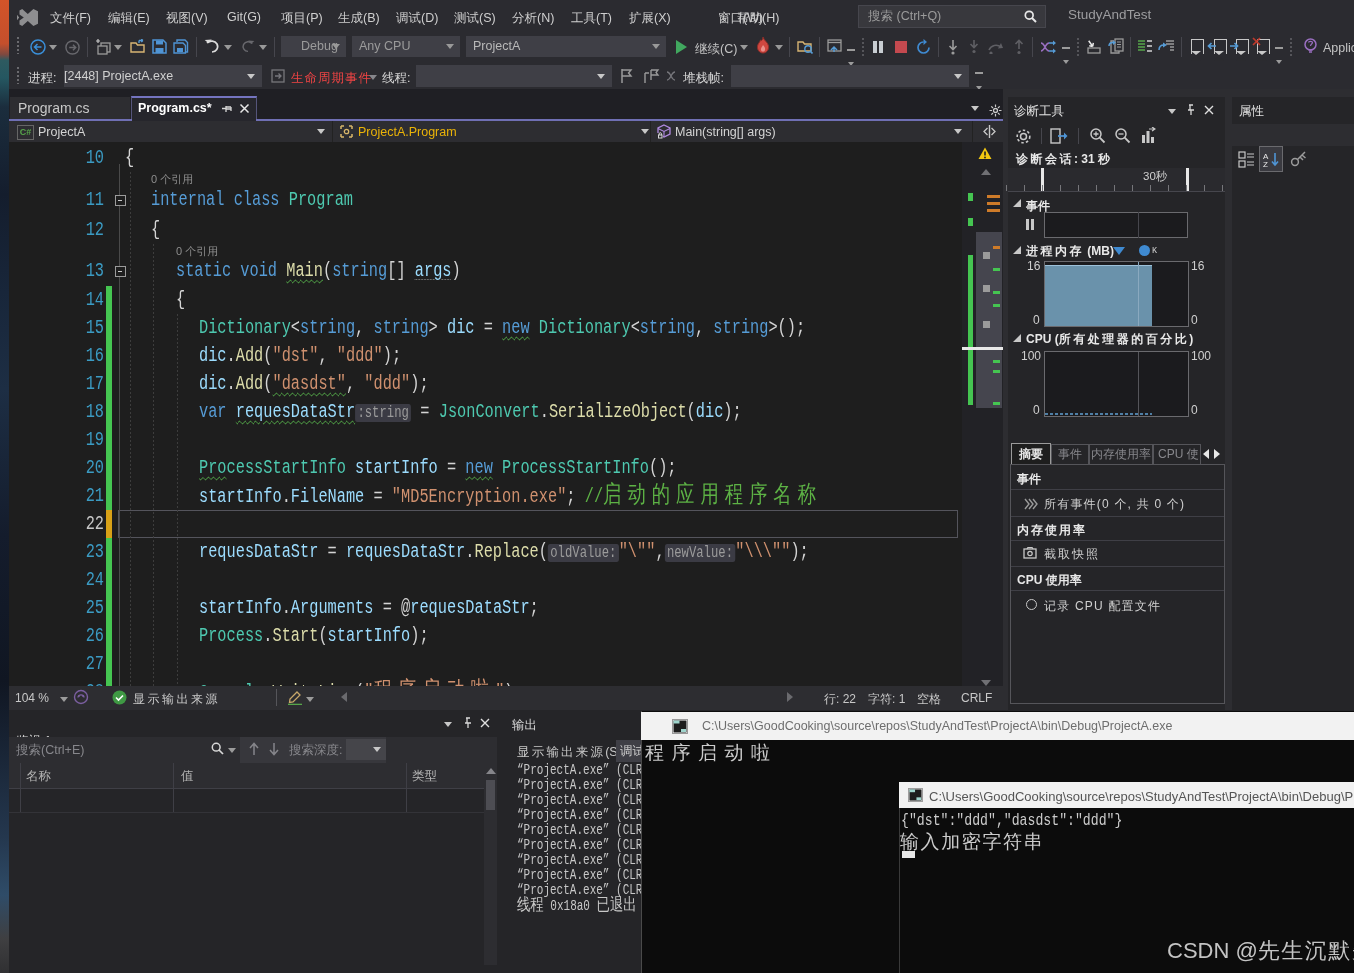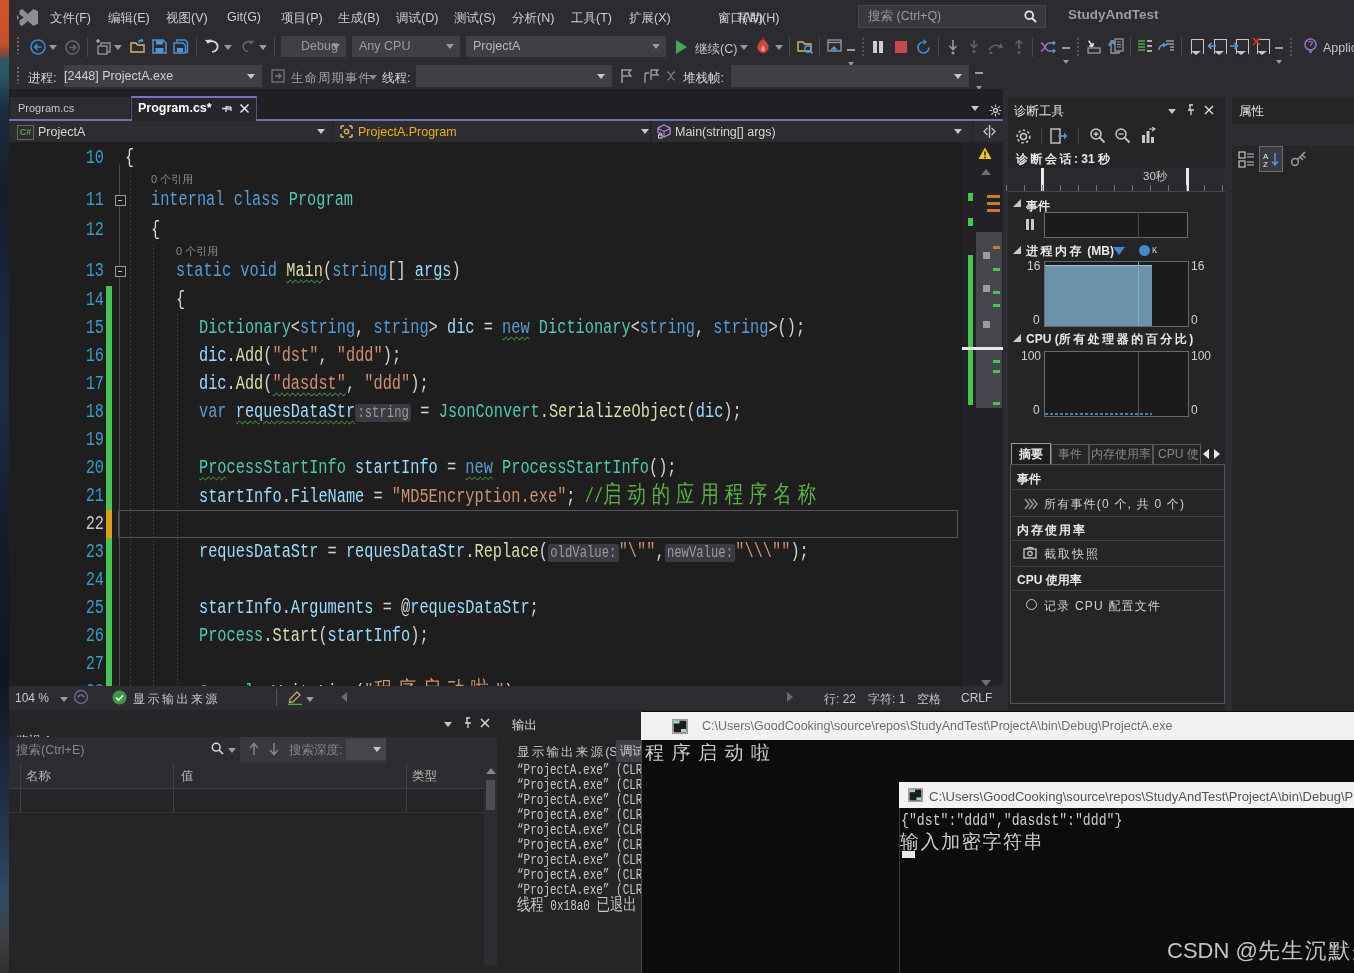--- a/index.html
+++ b/index.html
@@ -53,21 +53,21 @@
  <span class="ab" style="left:678px;top:10px;margin-left:40px;">窗口(W)</span>
  <span class="ab" style="left:737px;top:10px;">帮助(H)</span>
 </div>
 <div class="ab" style="left:858px;top:5px;width:186px;height:21px;background:#38383d;border:1px solid #46464d;color:#9b9b9b;font-size:12.5px;line-height:21px;">
  <span style="margin-left:9px;">搜索 (Ctrl+Q)</span>
  <svg class="ab" style="right:8px;top:4px;" width="13" height="13" viewBox="0 0 13 13">
       <circle cx="5.2" cy="5.2" r="3.9" fill="none" stroke="#e8e8e8" stroke-width="1.7"></circle>
       <path d="M8 8 L12 12" stroke="#e8e8e8" stroke-width="1.9"></path>
     </svg>
 </div>
-<div class="ab" style="left:1068px;top:7px;font-size:13.5px;font-weight:bold;color:#9d9da0;">StudyAndTest</div>
+<div class="ab" style="left:1068px;top:7px;font-size:13.5px;font-weight:normal;color:#9d9da0;">StudyAndTest</div>
 
 <div class="ab" style="left:16px;top:36px;width:4px;height:18px;background-image:radial-gradient(circle,#6a6a6e 1px,transparent 1.2px);background-size:4px 4px;"></div>
 <svg class="ab" style="left:30px;top:39px;" width="16" height="16" viewBox="0 0 16 16">
     <circle cx="8" cy="8" r="7" fill="none" stroke="#3a8fd9" stroke-width="1.5"></circle>
     <path d="M11.5 8 H5 M7.5 5 L4.5 8 L7.5 11" stroke="#3a8fd9" stroke-width="1.5" fill="none"></path>
   </svg>
 <span class="caret abs" style="left:49px;top:45px;"></span>
 <svg class="ab" style="left:65px;top:40px;" width="15" height="15" viewBox="0 0 16 16">
     <circle cx="8" cy="8" r="7" fill="none" stroke="#68686d" stroke-width="1.5"></circle>
     <path d="M4.5 8 H11 M8.5 5 L11.5 8 L8.5 11" stroke="#68686d" stroke-width="1.5" fill="none"></path>
@@ -209,21 +209,21 @@
   </svg>
 <span class="ab" style="left:1323px;top:41px;font-size:12.5px;color:#c4c4c4;">Applic</span>
 
 <div class="ab" style="left:16px;top:66px;width:4px;height:18px;background-image:radial-gradient(circle,#6a6a6e 1px,transparent 1.2px);background-size:4px 4px;"></div>
 <span class="ab" style="left:28px;top:70px;font-size:12.5px;color:#d8d8d8;">进程:</span>
 <div class="ab" style="left:64px;top:65px;width:198px;height:22px;background:#3f3f46;color:#d0d0d0;font-size:12.5px;line-height:22px;"><span style="margin-left:0;">[2448] ProjectA.exe</span><span class="caret abs" style="right:7px;top:9px;border-top-color:#c8c8c8;"></span></div>
 <svg class="ab" style="left:271px;top:69px;" width="14" height="14" viewBox="0 0 14 14">
     <rect x="1" y="1" width="12" height="12" fill="none" stroke="#77777c" stroke-width="1.3"></rect>
     <path d="M4 7 h6 M7.5 4.5 L10 7 L7.5 9.5" stroke="#77777c" stroke-width="1.3" fill="none"></path>
   </svg>
-<span class="ab" style="left:291px;top:70px;font-size:12.5px;color:#a3a3a3;letter-spacing:1px;">生命周期事件</span>
+<span class="ab" style="left:291px;top:70px;font-size:12.5px;color:#ef4444;letter-spacing:1px;">生命周期事件</span>
 <span class="caret abs" style="left:369px;top:75px;border-top-color:#87878c;"></span>
 <span class="ab" style="left:382px;top:70px;font-size:12.5px;color:#d8d8d8;">线程:</span>
 <div class="ab" style="left:416px;top:65px;width:196px;height:22px;background:#3f3f46;">
     <span class="caret abs" style="right:7px;top:9px;border-top-color:#c8c8c8;"></span>
   </div>
 <svg class="ab" style="left:620px;top:68px;" width="15" height="16" viewBox="0 0 15 16">
     <path d="M2 15 V1" stroke="#9b9b9b" stroke-width="1.5"></path>
     <path d="M2 2 h9 l-2.5 3 L11 8 H2" fill="none" stroke="#9b9b9b" stroke-width="1.4"></path>
   </svg>
 <svg class="ab" style="left:643px;top:68px;" width="18" height="16" viewBox="0 0 18 16">
@@ -235,21 +235,21 @@
   </svg>
 <span class="ab" style="left:683px;top:70px;font-size:12.5px;color:#d8d8d8;">堆栈帧:</span>
 <div class="ab" style="left:731px;top:65px;width:238px;height:22px;background:#3f3f46;">
     <span class="caret abs" style="right:7px;top:9px;border-top-color:#c8c8c8;"></span>
   </div>
 <div class="ab" style="left:975px;top:72px;width:8px;height:2px;background:#9b9b9b;"></div>
 <div class="ab" style="left:976px;top:76px;"><span class="caret" style="border-top-color:#9b9b9b;border-left-width:3px;border-right-width:3px;border-top-width:4px;"></span></div>
 
 <div class="ab" style="left:9px;top:89px;width:994px;height:32px;background:#1f1f24;"></div>
 
-<div class="ab" style="left:10px;top:97px;width:120px;height:22px;background:#2d2d31;color:#c8c8c8;font-size:11px;line-height:22px;"><span style="margin-left:8px;">Program.cs</span></div>
+<div class="ab" style="left:10px;top:97px;width:120px;height:22px;background:#2d2d31;color:#c8c8c8;font-size:14px;line-height:22px;"><span style="margin-left:8px;">Program.cs</span></div>
 <div class="ab" style="left:131px;top:96px;width:126px;height:25px;background:#26262c;border-top:2.5px solid #7474c0;border-left:1px solid #55557a;border-right:1px solid #55557a;box-sizing:border-box;color:#ffffff;font-size:12.5px;font-weight:bold;line-height:20px;"><span style="margin-left:6px;">Program.cs*</span></div>
 <svg class="ab" style="left:221px;top:103px;" width="11" height="11" viewBox="0 0 11 11">
     <path d="M4 1 h4 M6 1 V6 M3 6 h6 M5.5 6 V10 M4 1 v5" stroke="#d8d8d8" stroke-width="1.3" fill="none" transform="rotate(90 5.5 5.5)"></path>
   </svg>
 <svg class="ab" style="left:239px;top:103px;" width="11" height="11" viewBox="0 0 11 11">
     <path d="M1.5 1.5 L9.5 9.5 M9.5 1.5 L1.5 9.5" stroke="#e8e8e8" stroke-width="1.5"></path>
   </svg>
 <span class="caret abs" style="left:971px;top:106px;border-top-color:#c8c8c8;"></span>
 <svg class="ab" style="left:989px;top:104px;" width="13" height="13" viewBox="0 0 13 13">
     <circle cx="6.5" cy="6.5" r="2" fill="none" stroke="#c8c8c8" stroke-width="1.3"></circle>

